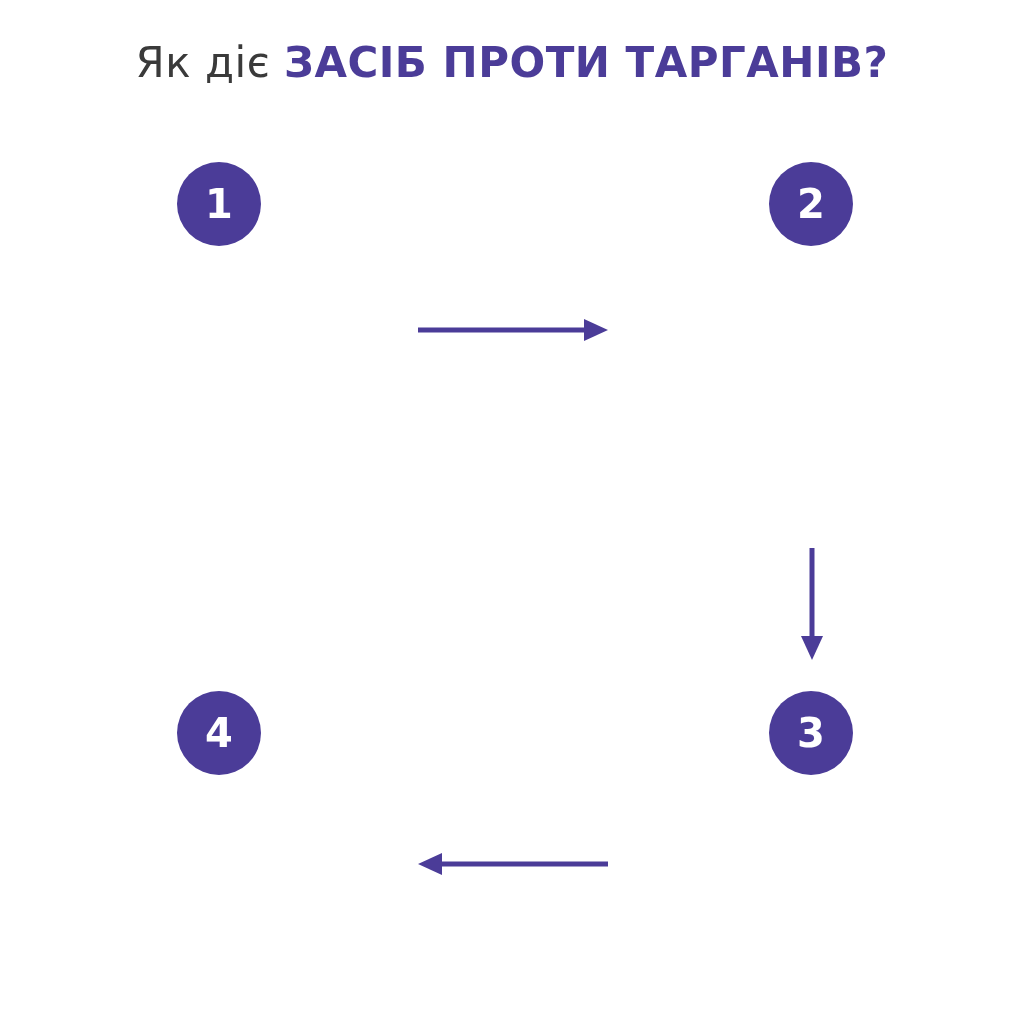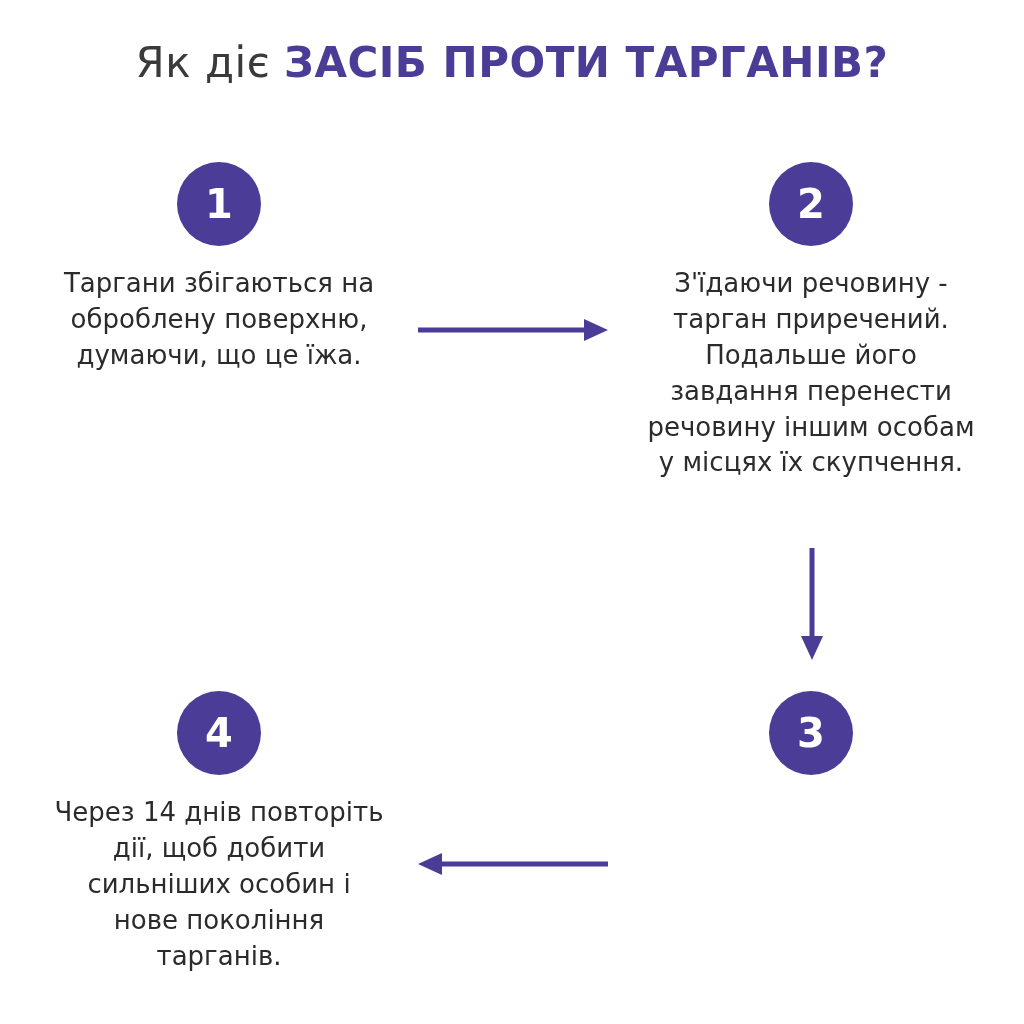--- a/index.html
+++ b/index.html
@@ -85,41 +85,38 @@
 
   <div class="title">
     <span class="plain">Як діє</span>
     <span class="highlight">ЗАСІБ ПРОТИ ТАРГАНІВ?</span>
   </div>
 
   <div class="step" id="step-1">
     <div class="step-circle">
       <span>1</span>
     </div>
-    <div class="step-text">Таргани збігаються на оброблену поверхню, думаючи, що це їжа.</div>
   </div>
 
   <div class="step" id="step-2">
     <div class="step-circle">
       <span>2</span>
     </div>
-    <div class="step-text">З'їдаючи речовину - тарган приречений. Подальше його завдання перенести речовину іншим особам у місцях їх скупчення.</div>
   </div>
 
   <div class="step" id="step-3">
     <div class="step-circle">
       <span>3</span>
     </div>
   </div>
 
   <div class="step" id="step-4">
     <div class="step-circle">
       <span>4</span>
     </div>
-    <div class="step-text">Через 14 днів повторіть дії, щоб добити сильніших особин і нове покоління тарганів.</div>
   </div>
 
   <svg id="arrow-1-2" class="arrow" width="190" height="28" viewBox="0 0 190 28">
     <line x1="0" y1="14" x2="168" y2="14" stroke="#4b3c98" stroke-width="5"></line>
     <polygon points="166,3 190,14 166,25" fill="#4b3c98"></polygon>
   </svg>
 
   <svg id="arrow-2-3" class="arrow" width="28" height="112" viewBox="0 0 28 112">
     <line x1="14" y1="0" x2="14" y2="90" stroke="#4b3c98" stroke-width="5"></line>
     <polygon points="3,88 25,88 14,112" fill="#4b3c98"></polygon>

